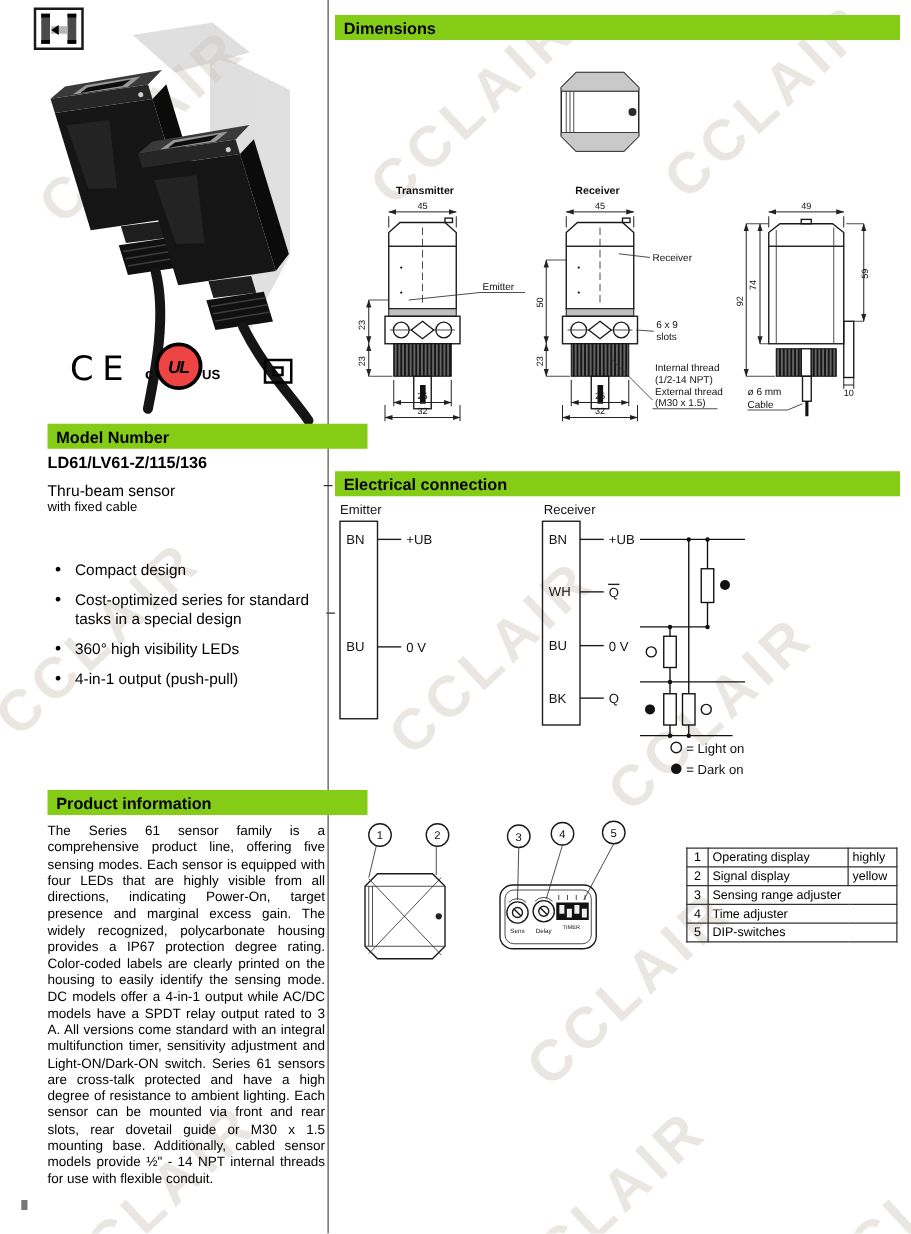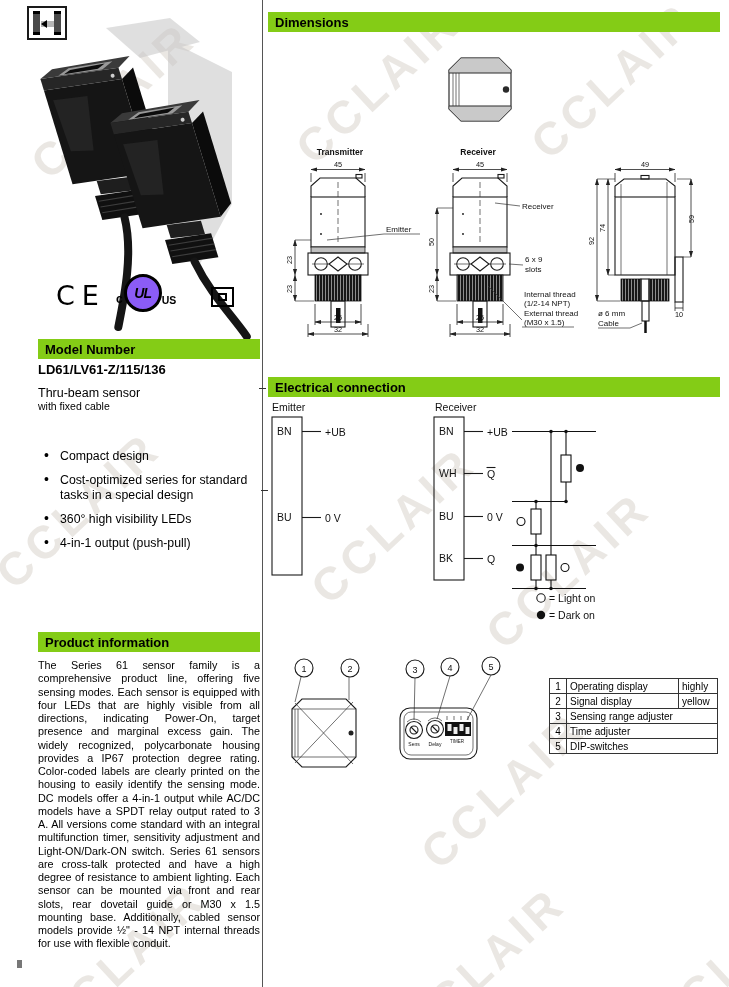--- a/index.html
+++ b/index.html
@@ -6,21 +6,21 @@
   .page{position:relative;width:729px;height:987px;background:#ffffff;overflow:hidden;
         font-family:"Liberation Sans",sans-serif;color:#000;}
   .wm{position:absolute;font-weight:bold;font-size:46px;letter-spacing:5px;
       color:rgba(186,177,162,0.30);transform:rotate(-43deg);transform-origin:left top;
       white-space:nowrap;pointer-events:none;}
   .divider{position:absolute;left:262px;top:0;width:1px;height:987px;background:#555;}
   .tick{position:absolute;width:7px;height:1px;background:#333;}
   .edge-mark{position:absolute;left:17px;top:960px;width:5px;height:8px;background:#777;}
   .secbar{position:absolute;height:20px;background:#84cc16;display:flex;align-items:center;
           padding-left:7px;font-weight:bold;font-size:13px;box-sizing:border-box;}
-  .bar-left{left:38px;width:222px;}
+  .bar-left{left:38px;width:256px;}
   .bar-right{left:268px;width:452px;}
   .txt{position:absolute;}
   .model-number{left:38px;top:362px;font-weight:bold;font-size:13px;}
   .model-type{left:38px;top:386px;font-size:12.5px;}
   .model-note{left:38px;top:400px;font-size:10.5px;}
   .features{position:absolute;left:38px;top:449px;width:222px;}
   .feat{position:relative;padding-left:22px;margin-bottom:8.5px;font-size:12.3px;line-height:15.4px;}
   .feat::before{content:"\2022";position:absolute;left:6px;top:-1px;font-size:14px;}
   .pinfo{position:absolute;left:38px;top:659px;width:222px;font-size:10.8px;line-height:13.25px;
          text-align:justify;}
@@ -31,21 +31,21 @@
           border-top:3px solid #000;border-bottom:3px solid #000;box-sizing:border-box;}
   .ib-mid{position:absolute;left:12px;top:13px;width:13px;height:6px;background:#b5b5b5;}
   .ib-arrow{position:absolute;left:12px;top:12px;width:0;height:0;
             border-right:6px solid #000;border-top:4px solid transparent;border-bottom:4px solid transparent;}
   
   .ce{position:absolute;left:56px;top:280px;font-size:27px;letter-spacing:7px;
       font-family:"DejaVu Sans",sans-serif;}
   .ulwrap{position:absolute;left:116px;top:274px;display:flex;align-items:center;}
   .ul-c{font-size:12px;font-weight:bold;margin-right:1px;margin-top:12px;}
   .ul-circle{width:32px;height:32px;border:3px solid #000;border-radius:50%;display:flex;
-             align-items:center;justify-content:center;background:#8b5cf6;}
+             align-items:center;justify-content:center;background:#ef4444;}
   .ul-text{font-weight:bold;font-style:italic;font-size:14px;letter-spacing:-1px;}
   .ul-us{font-size:10.5px;font-weight:bold;margin-top:14px;}
   .sq-outer{position:absolute;left:211px;top:287px;width:23px;height:20px;border:2px solid #000;
             display:flex;align-items:center;justify-content:center;box-sizing:border-box;}
   .sq-inner{width:9px;height:8px;border:2px solid #000;box-sizing:border-box;}
   svg{position:absolute;overflow:visible;}
   svg text{font-family:"Liberation Sans",sans-serif;fill:#111;}
   .ln{stroke:#1a1a1a;stroke-width:1.1;fill:none;}
   .thin{stroke:#333;stroke-width:0.7;fill:none;}
   .dim{stroke:#222;stroke-width:0.8;fill:none;}

